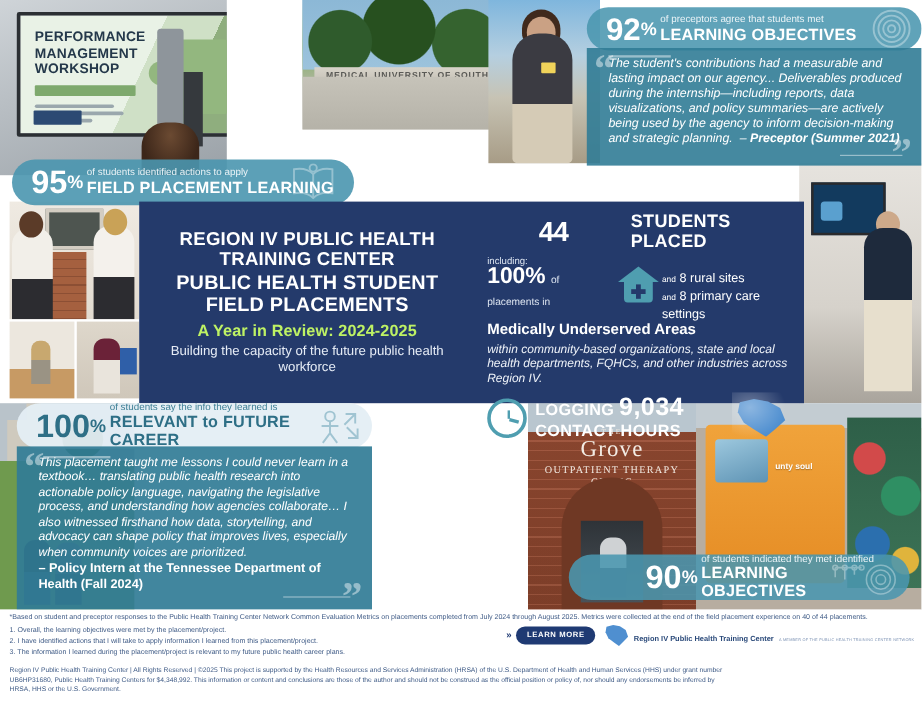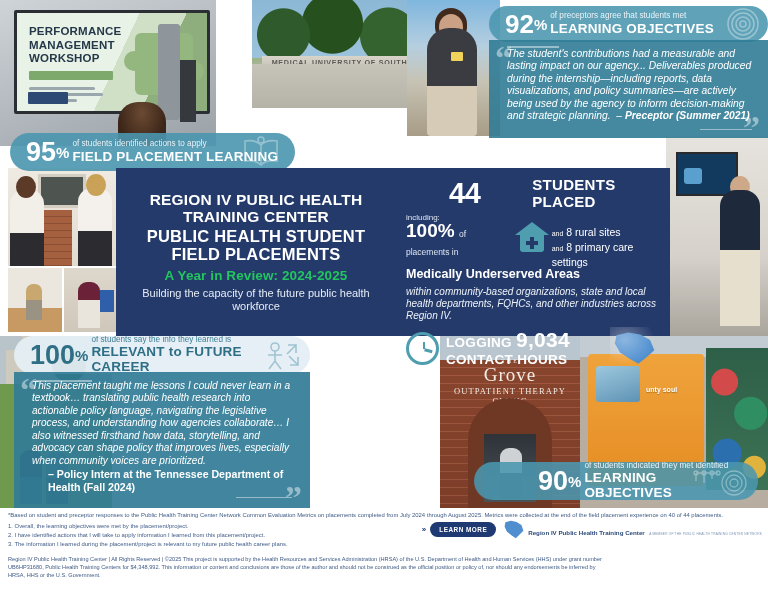--- a/index.html
+++ b/index.html
@@ -12,21 +12,21 @@
   #poster {
     position: relative;
     width: 768px; height: 593px;
     background: #ffffff;
   }
 
   
   .photo { position: absolute; overflow: hidden; }
 
   
-  .ph-workshop { left:0; top:0; width:216px; height:146px;
+  .ph-workshop { left:0; top:0; width:189px; height:146px;
     background: linear-gradient(160deg,#cfd4d8 0%,#b9bfc4 40%,#9aa1a7 100%); }
   .slide {
     position:absolute; left:14px; top:10px; width:196px; height:104px;
     background: linear-gradient(115deg,#e9f2e6 0%,#e9f2e6 52%, #cfe0c6 52%, #cfe0c6 72%, #8fae7e 72%, #8fae7e 100%);
     border:3px solid #2b2f33; border-radius:2px;
   }
   .slide .puzzle {
     position:absolute; right:14px; top:20px; width:58px; height:62px;
     background:#93b77f; border-radius:6px;
   }
@@ -165,31 +165,31 @@
   
   .center-card {
     position:absolute; left:116px; top:168px; width:554px; height:168px;
     background:#243a6b;
   }
   .title-block { position:absolute; left:0; top:0; width:280px; height:168px;
     display:flex; flex-direction:column; justify-content:center; align-items:center;
     text-align:center; padding:4px 12px; }
   .t-line1 { color:#fff; font-size:15.5px; font-weight:bold; line-height:1.12; letter-spacing:.2px;}
   .t-line2 { color:#fff; font-size:16.5px; font-weight:bold; line-height:1.12; margin-top:1px; letter-spacing:.2px;}
-  .t-year   { color:#22c55e; font-size:13.5px; font-weight:bold; margin-top:4px; letter-spacing:.1px;}
+  .t-year   { color:#bef264; font-size:13.5px; font-weight:bold; margin-top:4px; letter-spacing:.1px;}
   .t-sub    { color:#e6ecf6; font-size:11px; font-weight:normal; margin-top:4px; line-height:1.2;}
 
   .stats-block { position:absolute; left:282px; top:0; right:0; height:168px; padding:8px 10px 6px 8px; }
 
   .row-students { display:flex; align-items:center; gap:4px; }
   .people-icon { display:flex; align-items:flex-end; gap:1px; }
   .pi { width:13px; }
   .pi .h { width:10px; height:10px; border-radius:50%; background:#4f9eb0; margin:0 auto 1px; }
   .pi .b { width:13px; height:15px; border-radius:6px 6px 2px 2px; background:#4f9eb0; }
-  .big44 { color:#fff; font-size:29px; font-weight:bold; line-height:1; letter-spacing:-.5px; margin-left:-2px;}
+  .big44 { color:#fff; font-size:23px; font-weight:bold; line-height:1; letter-spacing:-.5px; margin-left:-2px;}
   .sp-label { color:#fff; font-size:15px; font-weight:bold; letter-spacing:.3px;margin-left:48px; }
 
   .incl { color:#dde5f1; font-size:8px; margin-top:3px; }
   .row-100 { display:flex; align-items:flex-start; gap:6px; margin-top:-1px; }
   .hundred { color:#fff; font-size:19px; font-weight:bold; line-height:1; }
   .hund-sub { color:#dde5f1; font-size:8.5px; line-height:1.1; margin-top:1px;}
   .house-ico { position:relative; width:34px; height:30px; margin-top:1px; }
   .house-ico .roof { position:absolute; left:0; top:0; width:0; height:0;
     border-left:17px solid transparent; border-right:17px solid transparent; border-bottom:13px solid #4f9eb0; }
   .house-ico .body { position:absolute; left:5px; top:12px; width:24px; height:18px; background:#4f9eb0; border-radius:0 0 3px 3px;}
@@ -257,21 +257,21 @@
   .quote-box { position:absolute; padding:8px 16px 6px 18px; }
   .quote-92 { left:489px; top:40px; width:279px; height:98px; background:rgba(49,124,150,.9); }
   .quote-100 { left:14px; top:372px; width:296px; height:136px; background:rgba(49,124,150,.92); }
   .qmark { position:absolute; color:rgba(255,255,255,.45); font-size:34px; font-weight:bold;
     font-family:"Liberation Serif", serif; line-height:.7;}
   .qmark.open { left:6px; top:6px; }
   .qmark.close { right:8px; bottom:-2px; }
   .qtext { color:#fff; font-style:italic; font-size:10.3px; line-height:1.21; }
   .quote-100 .qtext { font-size:10.1px; line-height:1.235; }
   .qattr { color:#fff; font-weight:bold; font-style:italic; }
-  .qattr2 { color:#fff; font-weight:bold; font-style:normal; font-size:10.6px; line-height:1.22; display:block; margin-top:1px;margin-left:16px;}
+  .qattr2 { color:#fff; font-weight:bold; font-style:normal; font-size:10.6px; line-height:1.22; display:block; margin-top:1px;}
   .qline { position:absolute; height:1.5px; background:rgba(255,255,255,.45);}
 
   
   .footer { position:absolute; left:0; top:508px; width:768px; height:85px; background:#fff; padding:3px 8px 0 8px;}
   .fn { color:#3f5b86; font-size:5.9px; line-height:1.55; }
   .fn.block2 { margin-top:2px; }
   .legal { color:#3f5b86; font-size:5.6px; line-height:1.5; margin-top:5px; max-width:600px;}
   .logos { position:absolute; right:6px; top:12px; display:flex; align-items:center; gap:8px;}
   .learn-btn { display:flex; align-items:center; gap:4px; }
   .learn-btn .pillbtn { background:#1f3a73; color:#fff; font-size:6.4px; font-weight:bold;

